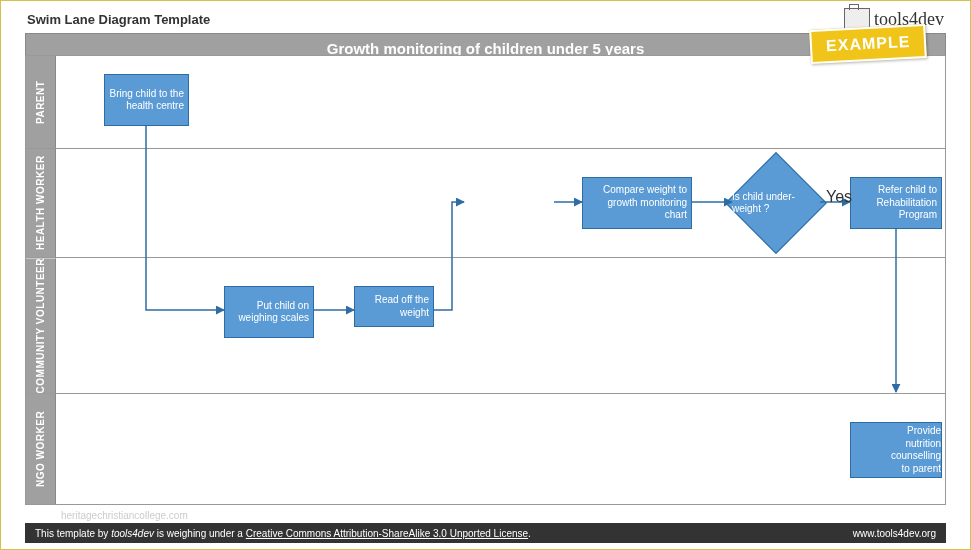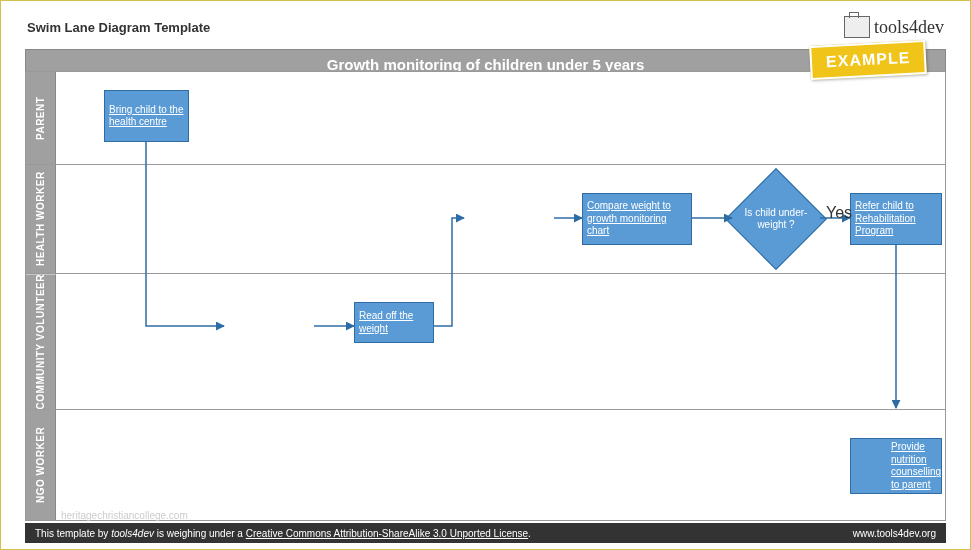--- a/index.html
+++ b/index.html
@@ -10,21 +10,21 @@
     height: 550px;
     position: relative;
     overflow: hidden;
     border: 1px solid #d4c24a;
   }
   .header {
     display: flex;
     justify-content: space-between;
     align-items: center;
     padding: 8px 26px 4px 26px;
-    height: 48px;
+    height: 32px;
   }
   .page-title {
     font-size: 13px;
     font-weight: bold;
     color: #333;
   }
   .logo {
     font-family: "Comic Sans MS", cursive;
     font-size: 18px;
     color: #333;
@@ -92,37 +92,36 @@
 
   .node {
     position: absolute;
     background: #5b9bd5;
     border: 1px solid #2e6da4;
     color: #fff;
     font-size: 10px;
     display: flex;
     align-items: center;
     justify-content: center;
-    text-align: left;
+    text-align: right;
     padding: 4px;
     line-height: 1.25;
-    text-decoration: underline;
   }
   .diamond {
     position: absolute;
     width: 72px; height: 72px;
     transform: rotate(45deg);
     background: #5b9bd5;
     border: 1px solid #2e6da4;
   }
   .diamond-text {
     position: absolute;
     color: #fff;
     font-size: 10px;
-    text-align: center;
+    text-align: left;
     display:flex; align-items:center; justify-content:center;
     line-height:1.2;
   }
   .example-tag {
     position: absolute;
     right: 20px;
     top: -6px;
     background: #f0c419;
     border: 2px solid #fff;
     color: #fff;
@@ -222,20 +221,21 @@
         <div class="node" style="left:526px; top:28px; width:110px; height:52px;">Compare weight to growth monitoring chart</div>
         <div class="diamond" style="left:684px; top:18px;"></div>
         <div class="diamond-text" style="left:676px; top:14px; width:88px; height:80px;">Is child under-weight ?</div>
         <div class="node" style="left:794px; top:28px; width:92px; height:52px;">Refer child to Rehabilitation Program</div>
       </div>
     </div>
 
     <div class="lane lane-community">
       <div class="lane-label">COMMUNITY VOLUNTEER</div>
       <div class="lane-body">
+        <div class="node" style="left:168px; top:28px; width:90px; height:52px;">Put child on weighing scales</div>
         <div class="node" style="left:298px; top:28px; width:80px; height:41px;">Read off the weight</div>
       </div>
     </div>
 
     <div class="lane lane-ngo">
       <div class="lane-label">NGO WORKER</div>
       <div class="lane-body">
         <div class="node" style="left:794px; top:28px; width:92px; height:56px;padding-left:44px;">Provide nutrition counselling to parent</div>
       </div>
     </div>

